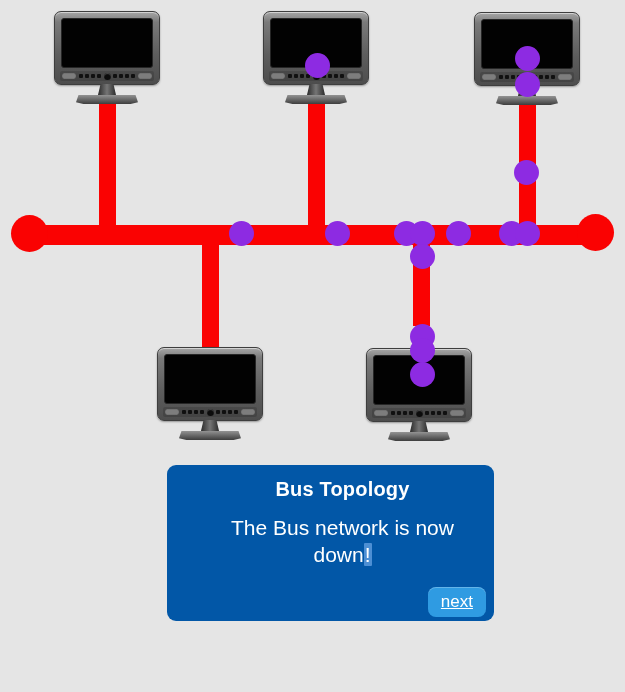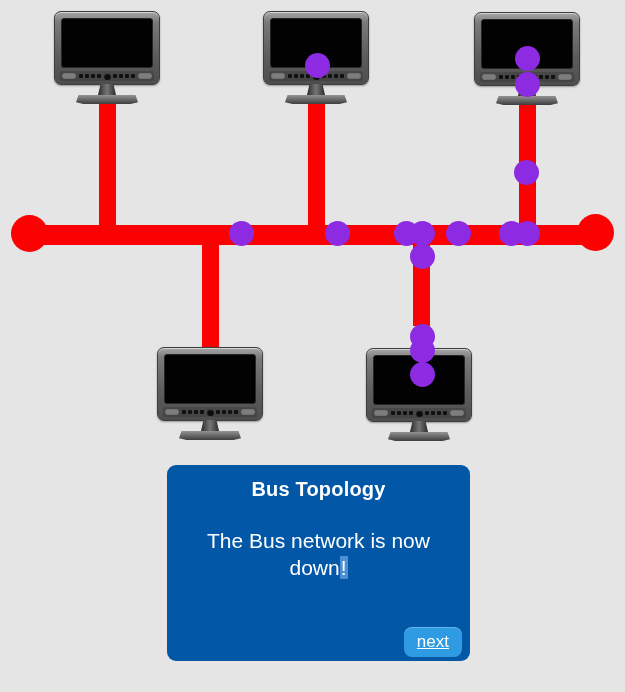--- a/index.html
+++ b/index.html
@@ -40,25 +40,25 @@
     background:linear-gradient(90deg,#2b2b2b,#757575 50%,#2b2b2b);
     clip-path:polygon(14% 0,86% 0,100% 100%,0 100%);
   }
   .m-base{
     width:62px;height:9px;margin:0 auto;
     background:linear-gradient(180deg,#939393,#3d3d3d);
     clip-path:polygon(4% 0,96% 0,100% 80%,88% 100%,12% 100%,0 80%);
   }
   
   .panel{
-    position:absolute;left:167px;top:465px;width:303px;height:196px;
-    background:var(--panel,#0257a7);border-radius:9px;color:#fff;text-align:center;
+    position:absolute;left:167px;top:465px;width:303px;height:156px;
+    background:var(--panel,#0257a7);border-radius:9px;color:#fff;text-align:center;padding-left:24px;
   }
   .panel-title{padding-top:13px;font-size:20px;font-weight:600;letter-spacing:.2px;}
-  .panel-message{margin-top:27px;padding:0 22px;font-size:21px;line-height:1.28;}
+  .panel-message{margin-top:14px;padding:0 22px;font-size:21px;line-height:1.28;}
   .cursor{background:var(--cursor,#4d8fd4);padding:0 1px;border-radius:1px;}
   .next-btn{
     position:absolute;right:8px;bottom:4px;
     background:var(--button,#2f9be2);color:#fff;border:none;border-radius:8px;
     font-family:inherit;font-size:17px;padding:5px 13px;cursor:pointer;
     box-shadow:inset 0 1px 0 rgba(255,255,255,.25);
     text-decoration:underline;
   }
 </style>
 </head>

